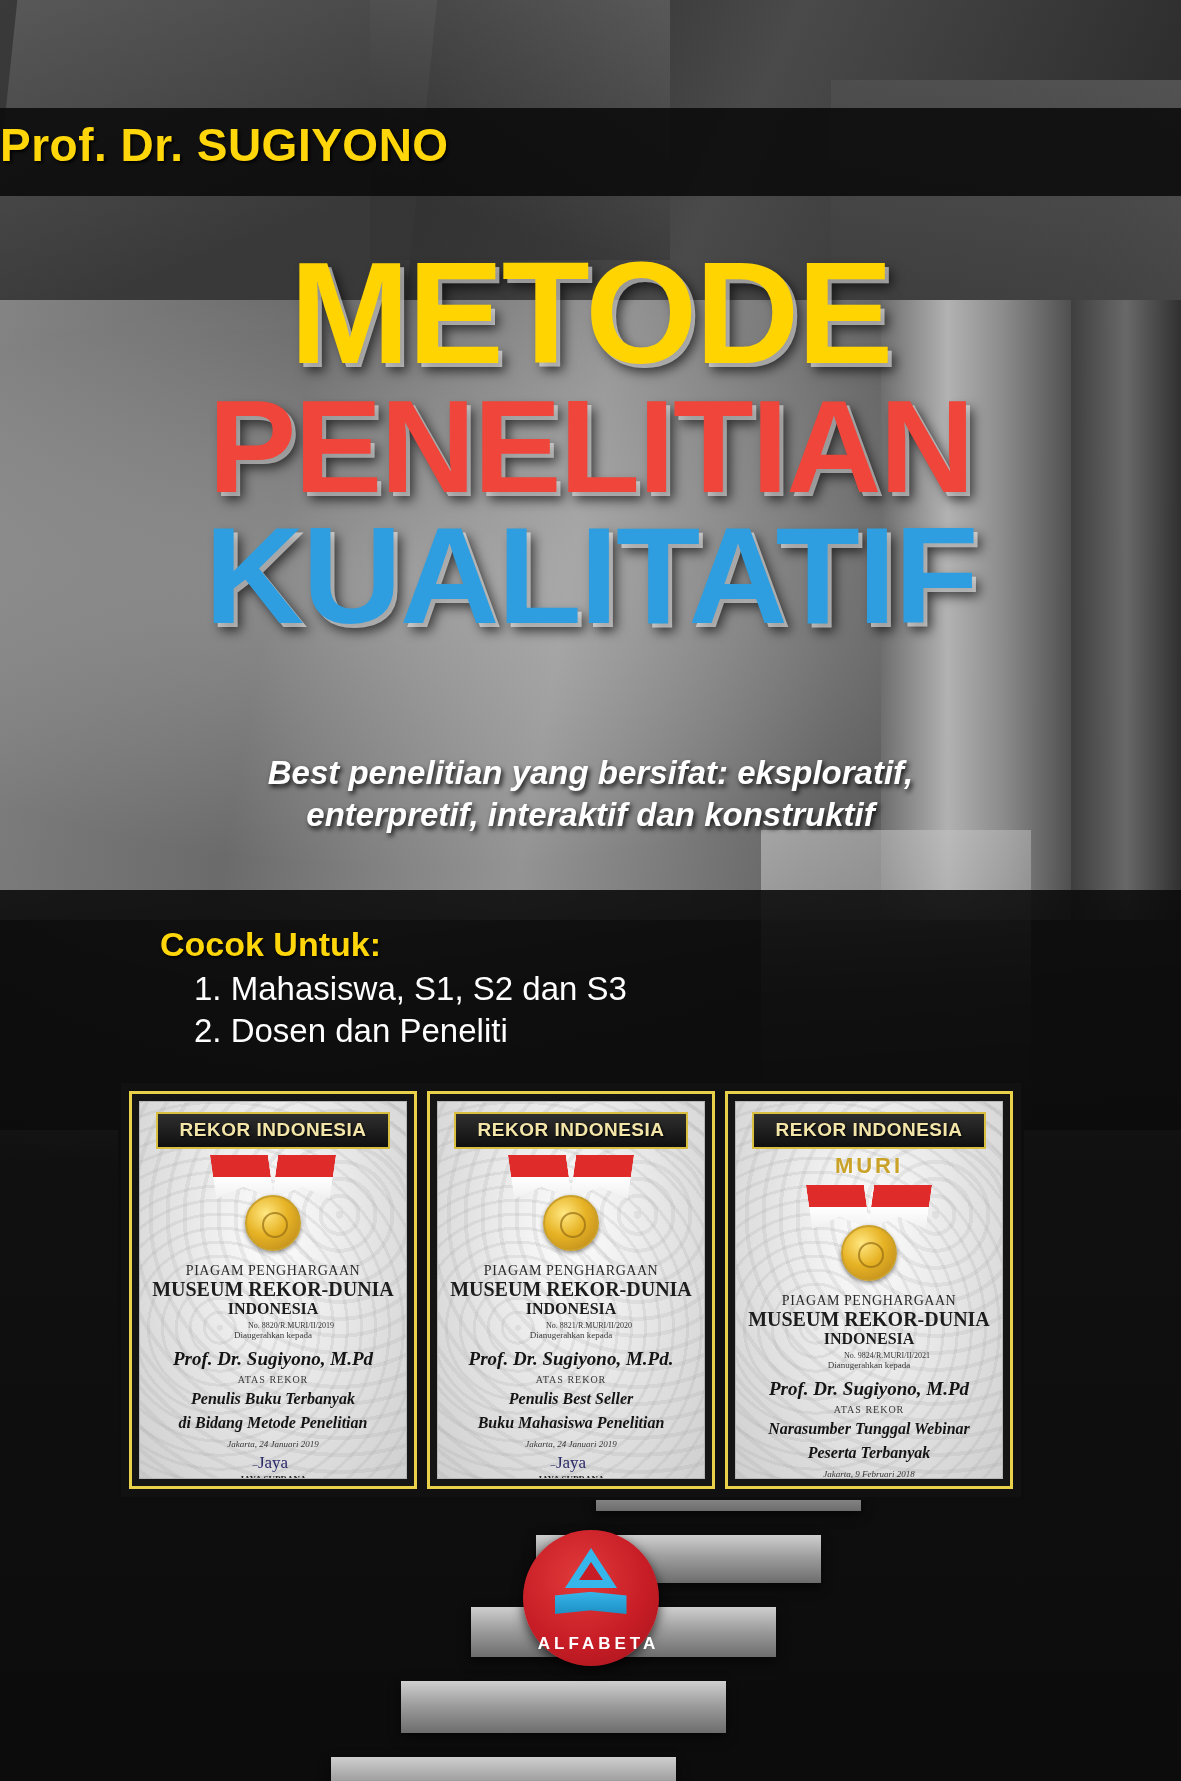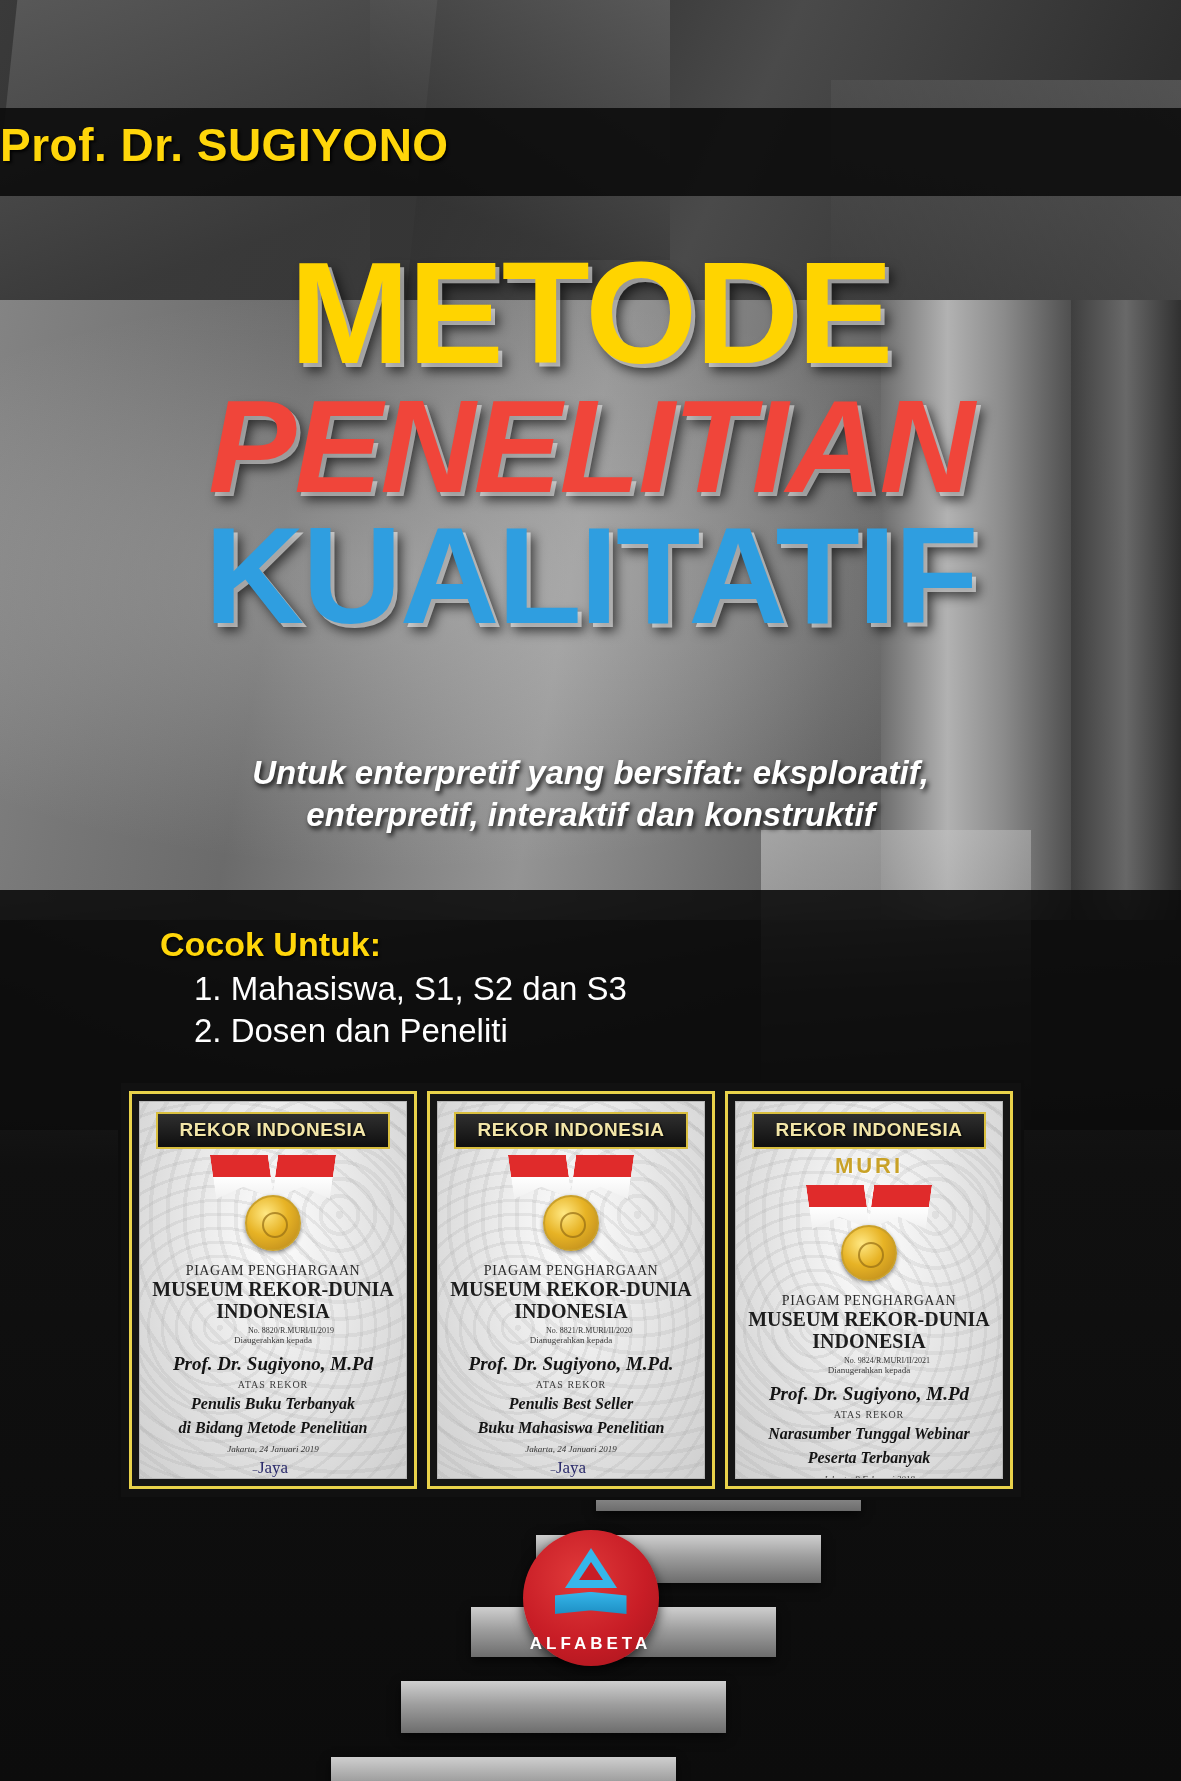--- a/index.html
+++ b/index.html
@@ -143,21 +143,20 @@
       4px 4px 0 rgba(255,255,255,.55),
       7px 8px 12px rgba(0,0,0,.65);
   }
   .t2 {
     font-size: 132px;
     color: #f0453a;
     margin-top: 6px;
     text-shadow:
       4px 4px 0 rgba(255,255,255,.5),
       7px 8px 12px rgba(0,0,0,.65);
-    font-style: italic;
   }
   .t3 {
     font-size: 138px;
     color: #2f9ee0;
     margin-top: 4px;
     text-shadow:
       4px 4px 0 rgba(255,255,255,.55),
       7px 8px 12px rgba(0,0,0,.65);
   }
   .subtitle {
@@ -313,21 +312,21 @@
     position: relative;
     font-family: "Liberation Serif", serif;
     font-size: 20px;
     font-weight: bold;
     color: #1d1d1d;
     line-height: 1.06;
   }
   .cert-t3 {
     position: relative;
     font-family: "Liberation Serif", serif;
-    font-size: 20px;
+    font-size: 16px;
     font-weight: bold;
     color: #1d1d1d;
   }
   .cert-no {
     position: relative;
     font-family: "Liberation Serif", serif;
     font-size: 8px;
     color: #333;
     margin-top: 3px;
     padding-left: 36px;
@@ -434,21 +433,21 @@
   }
   .logo-mark .book {
     position: absolute;
     left: 0; bottom: 0;
     width: 72px; height: 22px;
     background: linear-gradient(180deg, #36b6ea 0%, #1d8fc4 100%);
     clip-path: polygon(0 16%, 48% 0, 52% 0, 100% 16%, 100% 100%, 52% 84%, 48% 84%, 0 100%);
   }
   .logo-text {
     position: absolute;
-    left: 0; bottom: 12px;
+    left: 8px; bottom: 12px;
     width: 136px;
     color: #ffffff;
     font-size: 17px;
     font-weight: bold;
     letter-spacing: 4px;
   }
 </style>
 </head>
 <body>
 
@@ -480,21 +479,21 @@
 
   <div class="author">Prof. Dr. SUGIYONO</div>
 
   <div class="title-wrap">
     <div class="t-line t1">METODE</div>
     <div class="t-line t2">PENELITIAN</div>
     <div class="t-line t3">KUALITATIF</div>
   </div>
 
   <div class="subtitle">
-    <div>Untuk enterpretif yang bersifat: eksploratif,</div>
+    <div>Best penelitian yang bersifat: eksploratif,</div>
     <div>enterpretif, interaktif dan konstruktif</div>
   </div>
 
   <div class="audience">
     <div class="aud-head">Cocok Untuk:</div>
     <ul class="aud-list">
       <li>1. Mahasiswa, S1, S2 dan S3</li>
       <li>2. Dosen dan Peneliti</li>
     </ul>
   </div>

